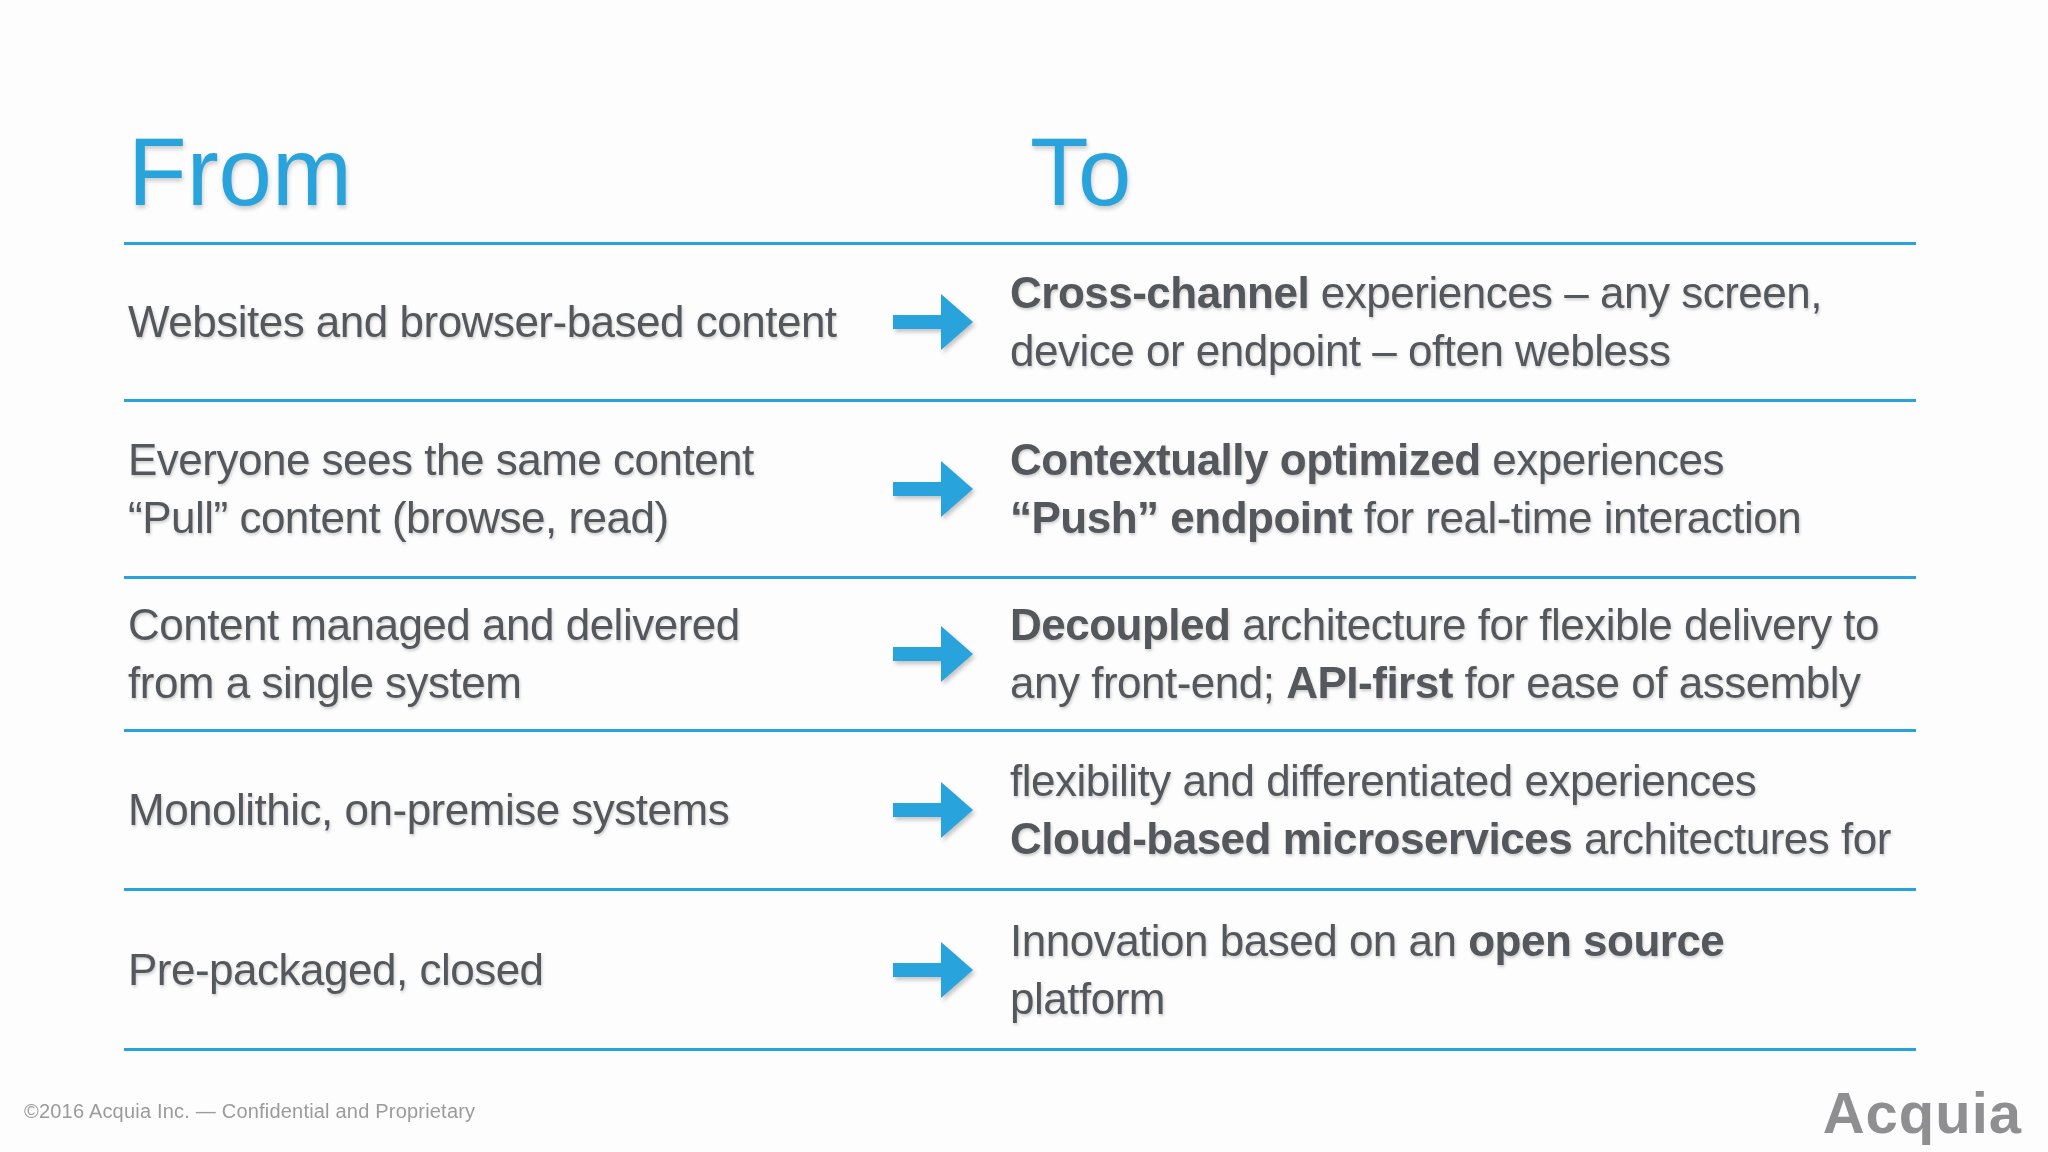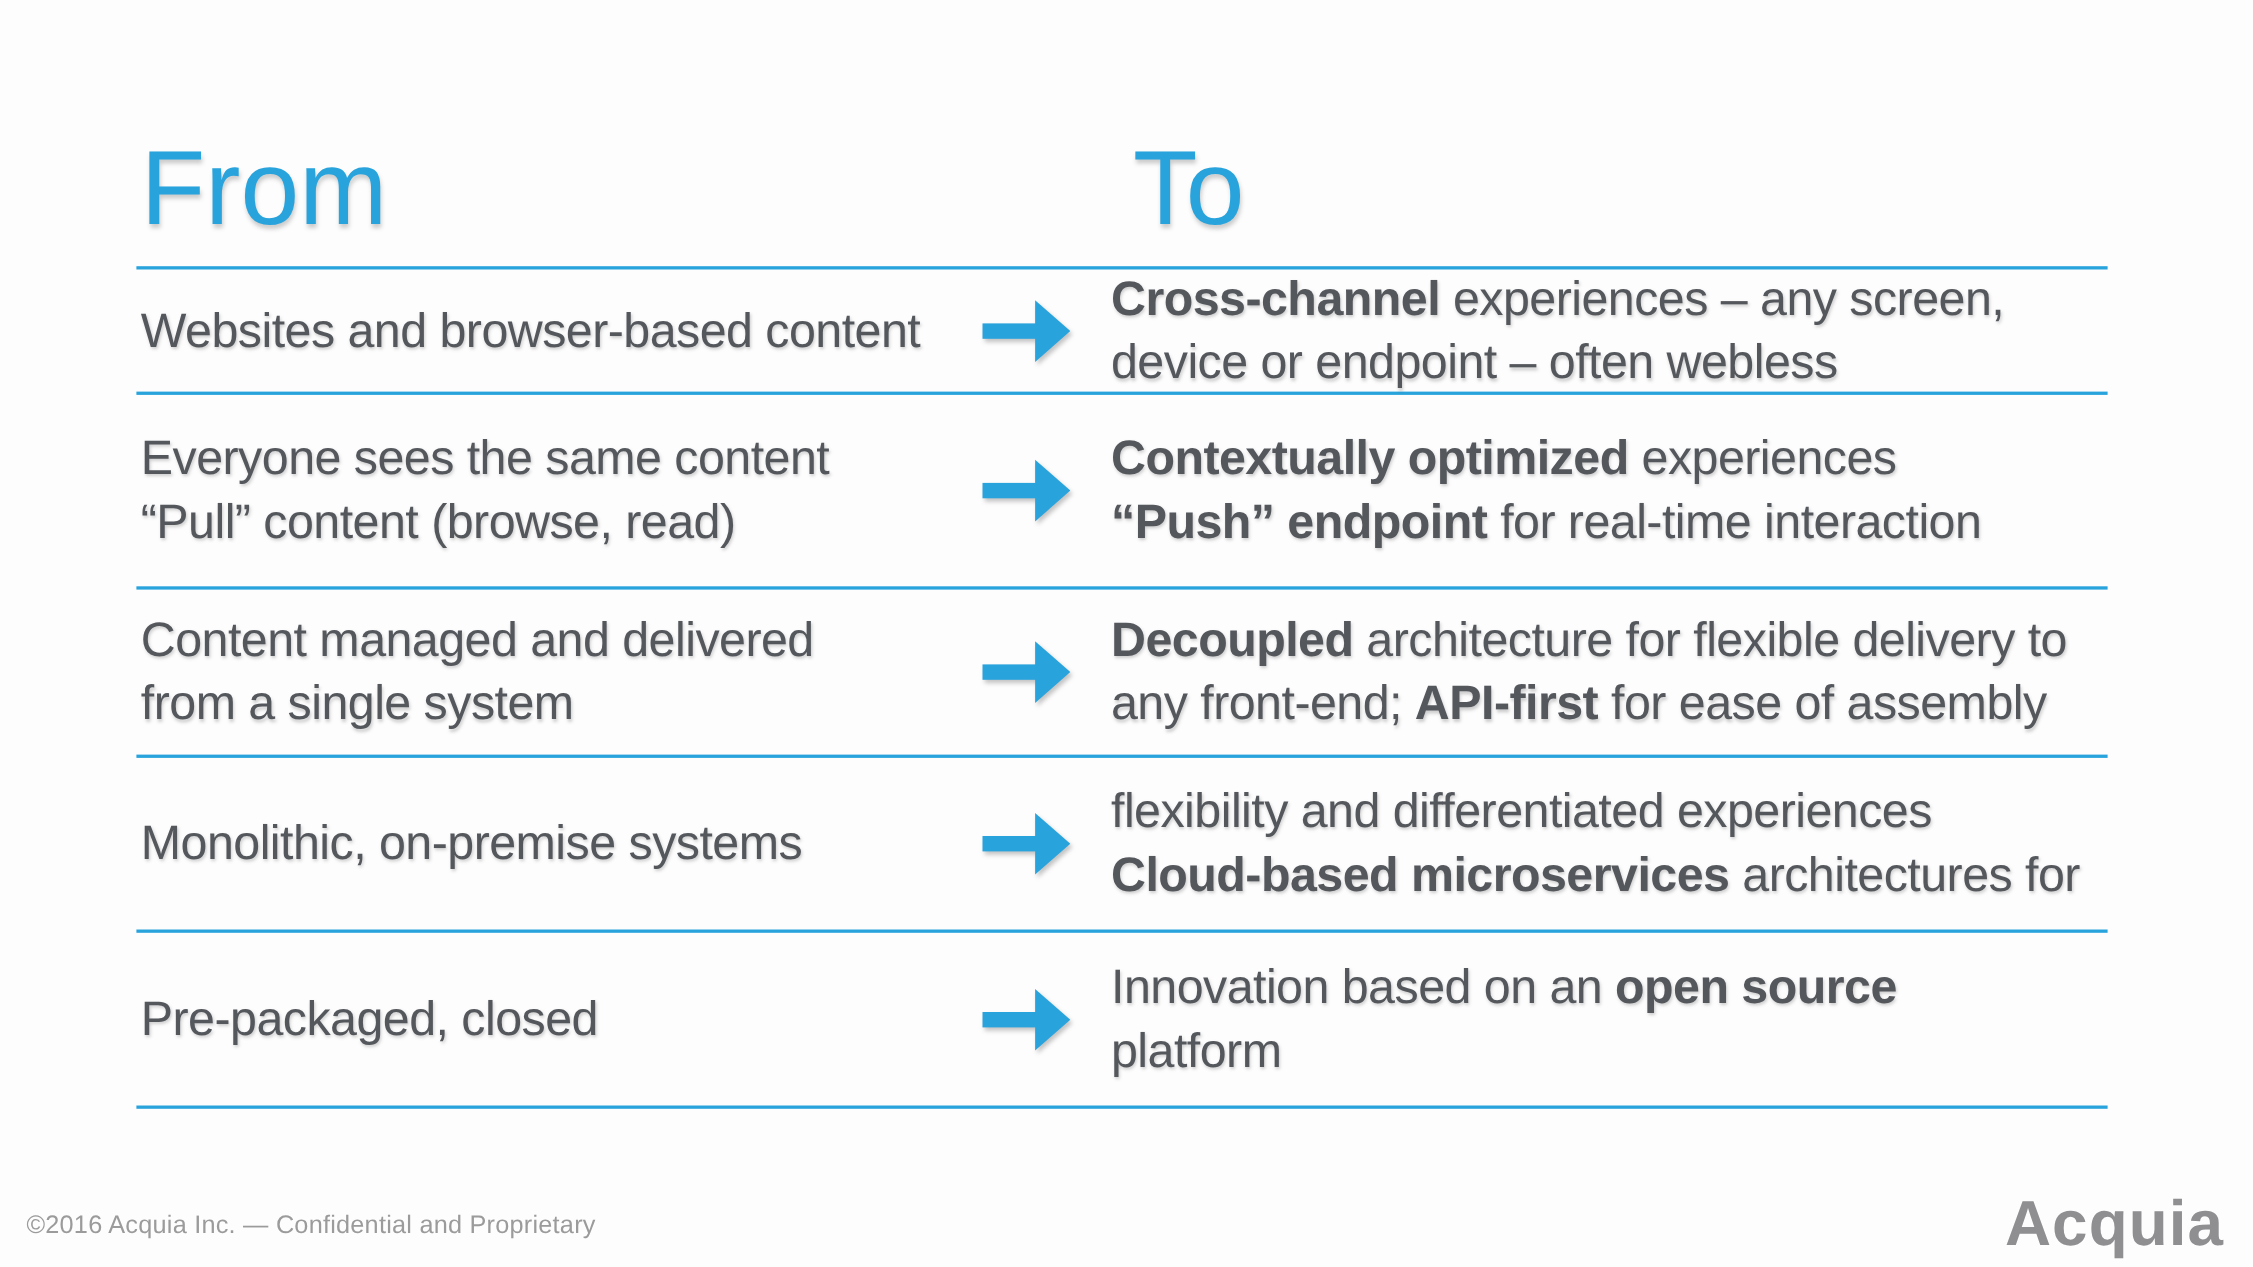--- a/index.html
+++ b/index.html
@@ -27,21 +27,21 @@
     font-size:96px;font-weight:400;color:var(--accent);
     letter-spacing:0px;line-height:1;
     text-shadow:1px 3px 4px rgba(90,90,90,0.30);
   }
   .h-from{left:4px;}
   .h-to{left:906px;}
   .row{
     position:relative;
     border-bottom:3px solid var(--accent);
   }
-  .row:nth-child(1){height:114px;}
+  .row:nth-child(1){height:157px;}
   .row:nth-child(2){height:177px;}
   .row:nth-child(3){height:153px;}
   .row:nth-child(4){height:159px;}
   .row:nth-child(5){height:160px;}
   .cell{
     position:absolute;top:50%;transform:translateY(-50%);
     font-size:44px;line-height:58px;letter-spacing:-0.5px;
     color:var(--body-text);white-space:nowrap;
     text-shadow:1px 2px 3px rgba(80,80,80,0.28);
   }
@@ -49,21 +49,21 @@
   .from-cell{left:4px;}
   .to-cell{left:886px;}
   .arrow-wrap{
     position:absolute;left:769px;top:50%;transform:translateY(-50%);
     width:80px;height:68px;
     filter:drop-shadow(2px 3px 2px rgba(90,90,90,0.35));
   }
   .arrow-wrap svg{display:block;}
   .copyright{
     position:absolute;left:24px;top:1100px;
-    font-size:23px;color:var(--footer-text);letter-spacing:0.2px;
+    font-size:20px;color:var(--footer-text);letter-spacing:0.2px;
   }
   .logo{
     position:absolute;right:26px;bottom:10px;
     font-size:58px;color:var(--logo-gray);
     font-weight:700;letter-spacing:1px;line-height:1;
   }
 </style>
 </head>
 <body>
 

